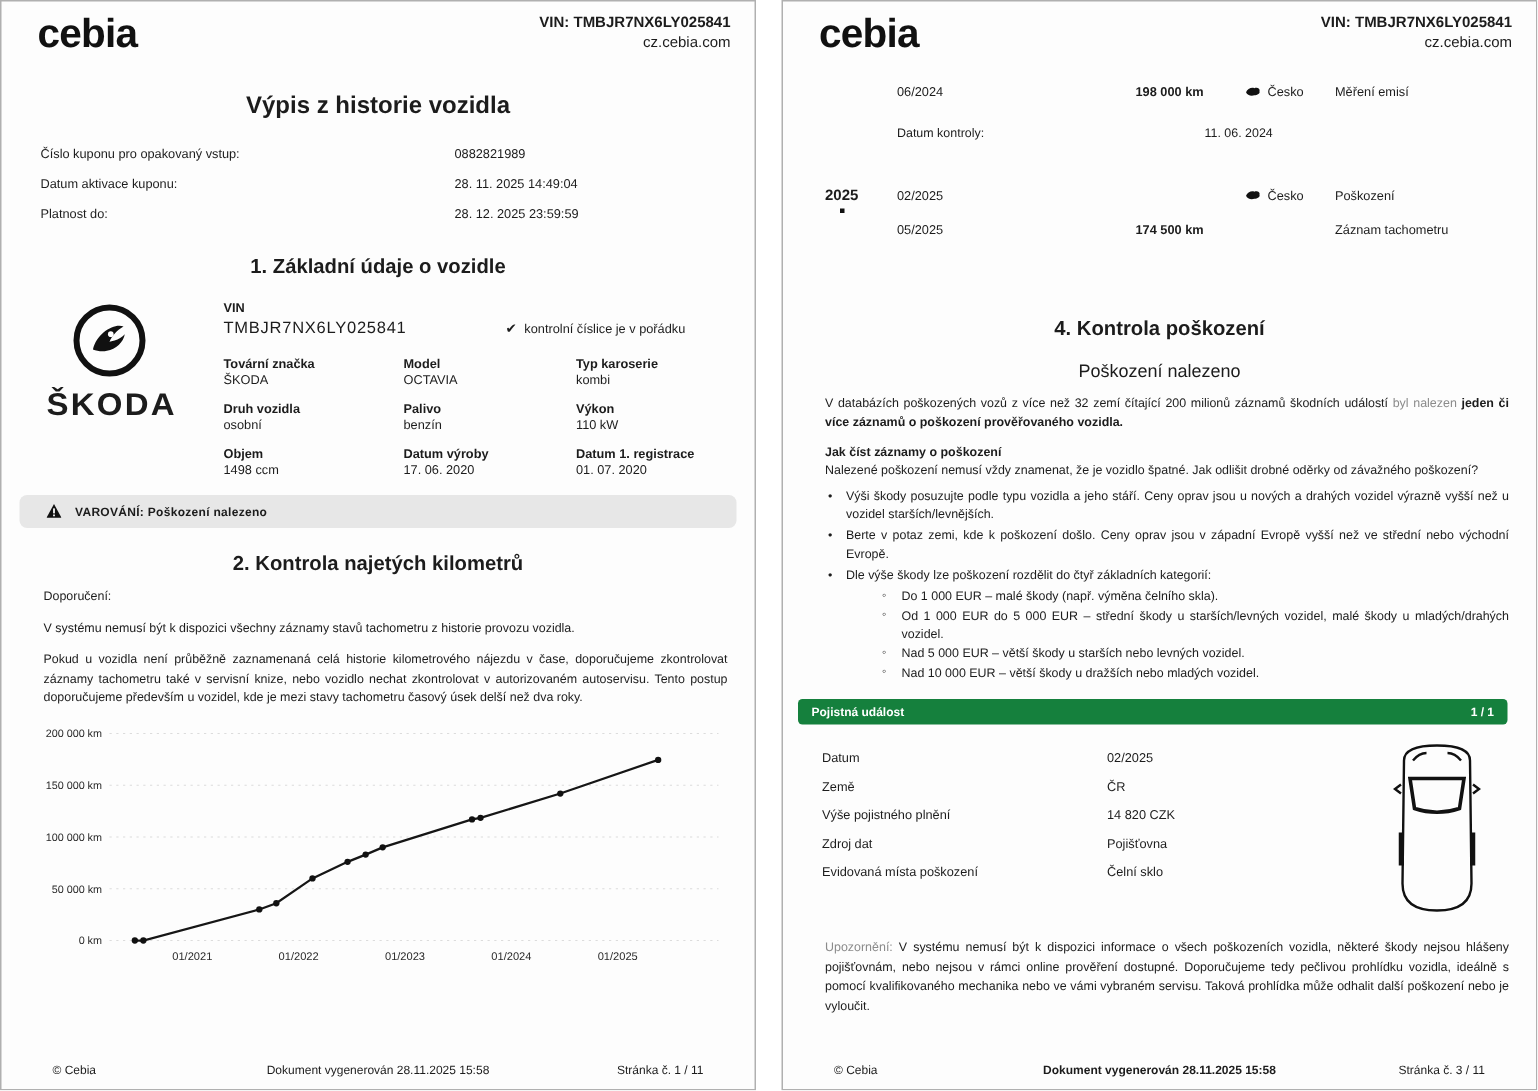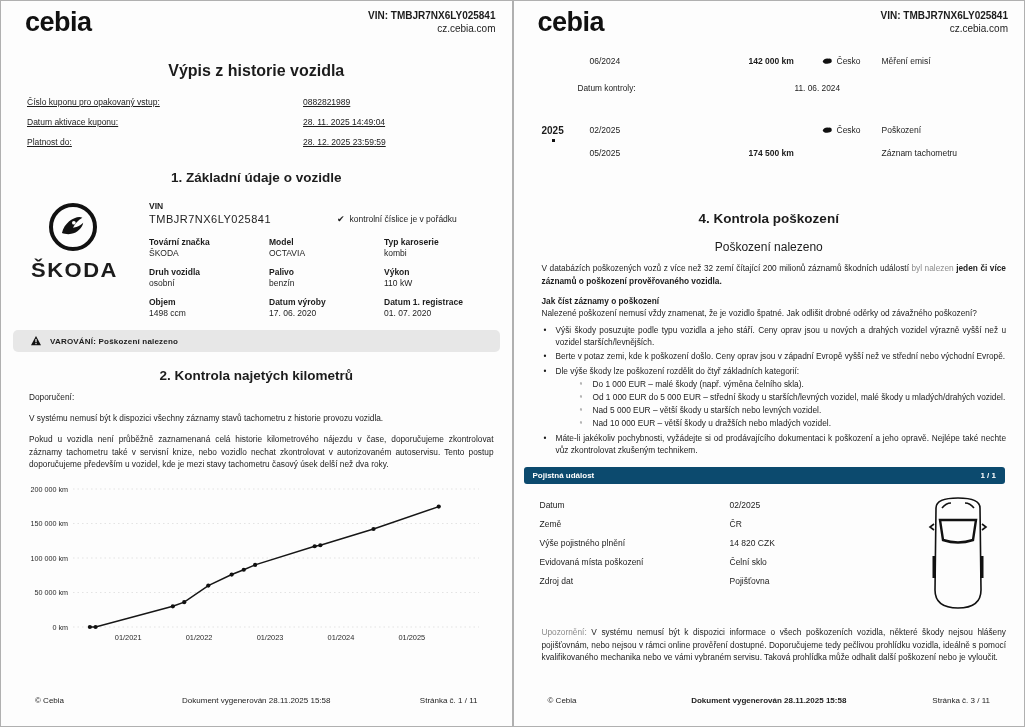--- a/index.html
+++ b/index.html
@@ -1,33 +1,33 @@
 <!DOCTYPE html>
 <html><head>
 <meta charset="utf-8">
 <style>
   html,body{margin:0;padding:0;background:#ffffff;}
   *{box-sizing:border-box;}
   body{font-family:"Liberation Sans", sans-serif;color:#1c1c1c;}
-  .sheet{width:1025px;height:727px;display:flex;overflow:hidden;background:#fff;}
+  .sheet{width:1025px;height:727px;display:flex;overflow:hidden;background:#fff;gap:17px;}
   .page{width:512.5px;height:727px;border:1px solid #b0b0b0;background:#fdfdfd;
         display:flex;flex-direction:column;position:relative;}
   
   .hdr{display:flex;justify-content:space-between;align-items:flex-start;padding:8px 16px 0 16px;}
   .cebia-logo{font-weight:700;font-size:27px;letter-spacing:-0.5px;color:#111;line-height:1;padding-left:8px;}
   .hdr-right{text-align:right;line-height:1.3;}
   .hdr-vin{font-weight:700;font-size:10px;}
   .hdr-site{font-size:10px;}
   
   .h-center{text-align:center;font-weight:700;font-size:13.5px;margin:0;}
   .lbl{font-weight:700;font-size:8.5px;}
   .val{font-size:8.5px;}
   .para{font-size:8.3px;line-height:1.55;text-align:justify;margin:0 18px 0 28px;}
   
-  .coupon{margin-top:12px;text-decoration:underline;}
+  .coupon{margin-top:12px;}
   .coupon-row{display:flex;height:20px;align-items:center;}
   .coupon-row .c-lbl{font-size:8.5px;margin-left:26px;width:276px;}
   .coupon-row .c-val{font-size:8.5px;}
   
   .s1-wrap{display:flex;margin:10px 10px 0 30px;}
   .brand-col{width:118px;display:flex;flex-direction:column;align-items:flex-start;padding-top:8px;}
   .skoda-circle{width:48px;height:48px;border:4px solid #111;border-radius:50%;margin-left:18px;
                 display:flex;align-items:center;justify-content:center;}
   .skoda-word{font-weight:700;font-size:22px;letter-spacing:1.5px;margin-top:6px;transform:scaleY(0.95);}
   .s1-right{flex:1;}
@@ -39,49 +39,49 @@
   .fgrid{display:grid;grid-template-columns:120px 115px auto;margin-top:12px;row-gap:9px;}
   .fcell .lbl{display:block;}
   .fcell .val{display:block;margin-top:1px;}
   
   .warnbar{margin:12px 12px 0 12px;background:#e7e7e7;border-radius:5px;height:22px;
            display:flex;align-items:center;padding-left:18px;}
   .warnbar .wtxt{font-size:8px;font-weight:700;margin-left:9px;letter-spacing:0.2px;text-align:right;}
   
   .chart-wrap{margin:4px 6px 0 12px;}
   
-  .pfoot{margin-top:auto;display:flex;align-items:flex-start;height:30px;padding:0 34px 8px 34px;font-size:8px;}
+  .pfoot{margin-top:auto;display:flex;align-items:flex-end;height:30px;padding:0 34px 8px 34px;font-size:8px;}
   .pfoot .fl{width:120px;}
   .pfoot .fc{flex:1;text-align:center;}
   .pfoot .fr{width:120px;text-align:right;}
   
   .recs{margin-top:20px;}
   .rrow{position:relative;height:17px;}
   .rrow .m{position:absolute;left:76px;font-size:8.5px;}
   .rrow .km{position:absolute;left:235px;font-size:8.5px;font-weight:700;}
   .rrow .flag{position:absolute;left:308px;display:flex;align-items:center;font-size:8.5px;}
   .rrow .flag svg{margin-right:4px;}
   .rrow .typ{position:absolute;left:368px;font-size:8.5px;}
   .rrow .yr{position:absolute;left:28px;font-size:10px;font-weight:700;}
   .rrow .yrdot{position:absolute;left:38px;top:14px;width:3px;height:3px;background:#111;}
   .drow{position:relative;height:16px;}
-  .drow .dl{position:absolute;left:64px;font-size:8.3px;}
+  .drow .dl{position:absolute;left:76px;font-size:8.3px;}
   .drow .dv{position:absolute;left:281px;font-size:8.3px;}
   .gap6{height:6px;} .gap10{height:10px;} .gap26{height:26px;}
   .sub-center{text-align:center;font-size:12px;margin:14px 0 8px 0;}
   .boldline{font-weight:700;font-size:8.3px;margin:8px 18px 0 28px;}
   .dim{color:#8b8b8b;}
   .bold{font-weight:700;}
   ul.blist{margin:2px 18px 0 28px;padding:0;list-style:none;}
   ul.blist>li{font-size:8.3px;line-height:1.5;text-align:justify;padding-left:14px;position:relative;margin-top:2px;}
   ul.blist>li:before{content:"•";position:absolute;left:2px;}
   ul.sublist{margin:1px 0 1px 24px;padding:0;list-style:none;}
   ul.sublist>li{font-size:8.3px;line-height:1.55;padding-left:13px;position:relative;}
   ul.sublist>li:before{content:"◦";position:absolute;left:0;font-size:8px;}
-  .insbar{margin:10px 19px 0 10px;background:#0c4a6e;border-radius:3px;height:17px;color:#fff;
+  .insbar{margin:10px 19px 0 10px;background:#15803d;border-radius:3px;height:17px;color:#fff;
           display:flex;align-items:center;justify-content:space-between;padding:0 9px;}
   .insbar span{font-size:8px;font-weight:700;}
   .ins-wrap{display:flex;margin:8px 19px 0 10px;}
   .ins-table{flex:1;padding-left:16px;padding-top:4px;}
   .ins-row{display:grid;grid-template-columns:190px auto;height:19px;align-items:center;}
   .ins-row .il{font-size:8.5px;}
   .ins-row .iv{font-size:8.5px;}
   .car-box{width:95px;display:flex;justify-content:center;padding-top:2px;}
   .upoz{margin-top:14px;}
 </style>
@@ -240,21 +240,21 @@
       <div class="cebia-logo">cebia</div>
       <div class="hdr-right">
         <div class="hdr-vin">VIN: TMBJR7NX6LY025841</div>
         <div class="hdr-site">cz.cebia.com</div>
       </div>
     </div>
 
     <div class="recs">
       <div class="rrow">
         <span class="m">06/2024</span>
-        <span class="km">142 000 km</span>
+        <span class="km">198 000 km</span>
         <span class="flag">
           <svg width="11" height="7" viewBox="0 0 16 10">
             <path d="M1 5 C2 2 6 0 9 1 C12 0 15 2 14 4 C15 6 12 8 9 8 C6 9 2 8 1 5 Z" fill="#111"></path>
           </svg>
           <span>Česko</span>
         </span>
         <span class="typ">Měření emisí</span>
       </div>
       <div class="gap10"></div>
       <div class="drow">
@@ -294,21 +294,20 @@
       <li>Výši škody posuzujte podle typu vozidla a jeho stáří. Ceny oprav jsou u nových a drahých vozidel výrazně vyšší než u vozidel starších/levnějších.</li>
       <li>Berte v potaz zemi, kde k poškození došlo. Ceny oprav jsou v západní Evropě vyšší než ve střední nebo východní Evropě.</li>
       <li><span>Dle výše škody lze poškození rozdělit do čtyř základních kategorií:</span>
         <ul class="sublist">
           <li>Do 1 000 EUR – malé škody (např. výměna čelního skla).</li>
           <li>Od 1 000 EUR do 5 000 EUR – střední škody u starších/levných vozidel, malé škody u mladých/drahých vozidel.</li>
           <li>Nad 5 000 EUR – větší škody u starších nebo levných vozidel.</li>
           <li>Nad 10 000 EUR – větší škody u dražších nebo mladých vozidel.</li>
         </ul>
       </li>
-      <li>Máte-li jakékoliv pochybnosti, vyžádejte si od prodávajícího dokumentaci k poškození a jeho opravě. Nejlépe také nechte vůz zkontrolovat zkušeným technikem.</li>
     </ul>
 
     <div class="insbar">
       <span>Pojistná událost</span>
       <span>1 / 1</span>
     </div>
 
     <div class="ins-wrap">
       <div class="ins-table">
         <div class="ins-row">
@@ -317,26 +316,26 @@
           </div>
         <div class="ins-row">
             <span class="il">Země</span>
             <span class="iv">ČR</span>
           </div>
         <div class="ins-row">
             <span class="il">Výše pojistného plnění</span>
             <span class="iv">14 820 CZK</span>
           </div>
         <div class="ins-row">
+            <span class="il">Zdroj dat</span>
+            <span class="iv">Pojišťovna</span>
+          </div>
+        <div class="ins-row">
             <span class="il">Evidovaná místa poškození</span>
             <span class="iv">Čelní sklo</span>
-          </div>
-        <div class="ins-row">
-            <span class="il">Zdroj dat</span>
-            <span class="iv">Pojišťovna</span>
           </div>
       </div>
       <div class="car-box">
         <svg width="72" height="118" viewBox="0 0 72 118">
           <path d="M14 14 Q14 4 36 4 Q58 4 58 14 L59 96 Q59 114 36 114 Q13 114 13 96 Z" fill="none" stroke="#111" stroke-width="1.6"></path>
           <path d="M20 14 Q24 9 29 9" fill="none" stroke="#111" stroke-width="1.6"></path>
           <path d="M52 14 Q48 9 43 9" fill="none" stroke="#111" stroke-width="1.6"></path>
           <path d="M18 26 L54 26 L51 46 Q36 51 21 46 Z" fill="none" stroke="#111" stroke-width="2.4"></path>
           <path d="M12 30 L8 33 L12 36" fill="none" stroke="#111" stroke-width="1.6"></path>
           <path d="M60 30 L64 33 L60 36" fill="none" stroke="#111" stroke-width="1.6"></path>

